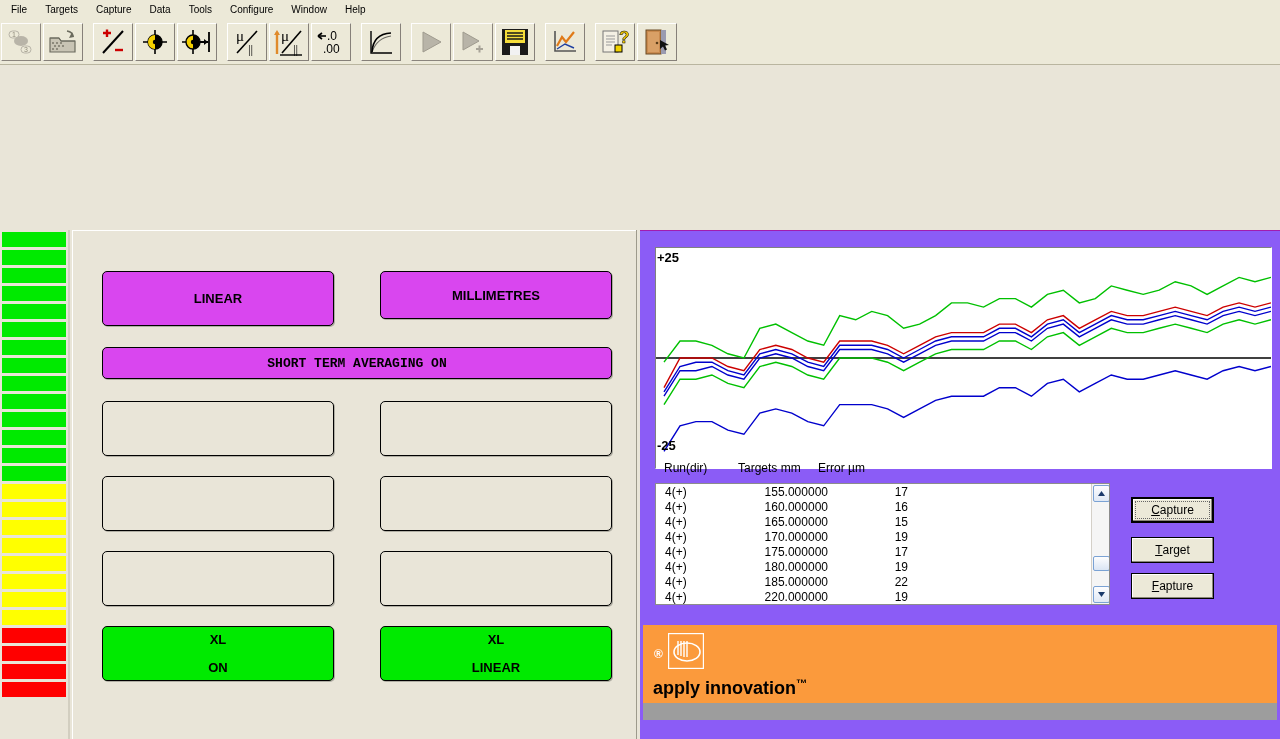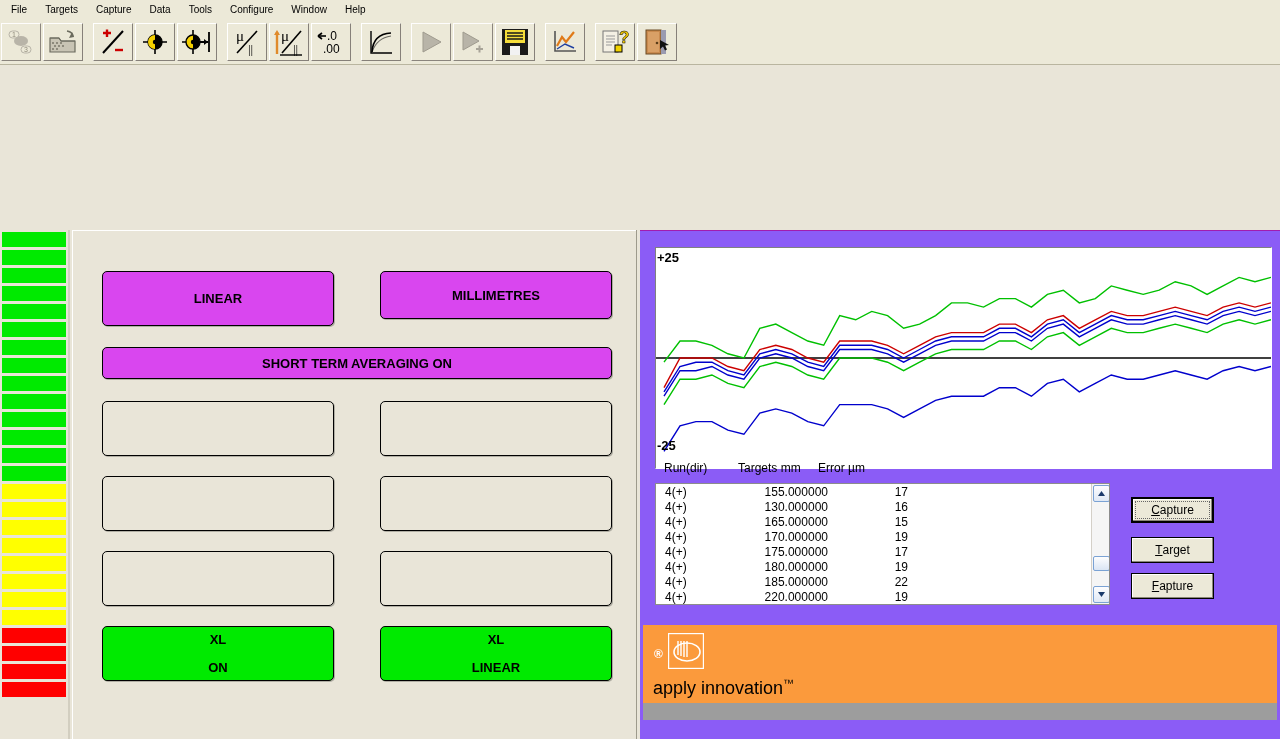--- a/index.html
+++ b/index.html
@@ -173,21 +173,21 @@
     background:#fb9a3c;
     box-sizing:border-box;
     padding:8px 0 0 10px;
   }
   .logotext{
     color:#ffffff;font-size:40px;font-weight:bold;
     letter-spacing:-1px;line-height:40px;
     display:flex;align-items:center;
   }
   .logotext .reg{font-size:12px;vertical-align:super;margin-left:1px;color:#ffffff;}
-  .tagline{color:#000;font-size:18px;font-weight:normal;margin-top:2px;}
+  .tagline{color:#000;font-size:18px;font-weight:bold;margin-top:2px;}
   .tagline .tm{font-size:11px;vertical-align:super;}
   .logomark{margin-left:6px;}
   .graybar{
     position:absolute;left:3px;top:472px;width:634px;height:17px;
     background:#9d9d9d;
   }
 </style>
 </head>
 <body>
 
@@ -380,21 +380,21 @@
 
   <div class="leftpanel">
 
     <div class="panelbox white" style="left:29px;top:40px;width:232px;height:55px;">
       <span>LINEAR</span>
     </div>
     <div class="panelbox white" style="left:307px;top:40px;width:232px;height:48px;">
       <span>MILLIMETRES</span>
     </div>
 
-    <div class="panelbox white" style="left:29px;top:116px;width:510px;height:32px;">
+    <div class="panelbox white" style="left:29px;top:116px;width:510px;height:32px;font-family:Liberation Mono, monospace;">
       <span>SHORT TERM AVERAGING ON</span>
     </div>
 
     <div class="panelbox" style="left:29px;top:170px;width:232px;height:55px;">
       <span></span>
     </div>
     <div class="panelbox" style="left:307px;top:170px;width:232px;height:55px;">
       <span></span>
     </div>
 
@@ -448,21 +448,21 @@
 
     <div class="listwrap">
       <div class="listinner" id="listinner">
           <div class="lrow">
             <span class="c1">4(+)</span>
             <span class="c2">155.000000</span>
             <span class="c3">17</span>
           </div>
           <div class="lrow">
             <span class="c1">4(+)</span>
-            <span class="c2">130.000000</span>
+            <span class="c2">160.000000</span>
             <span class="c3">16</span>
           </div>
           <div class="lrow">
             <span class="c1">4(+)</span>
             <span class="c2">165.000000</span>
             <span class="c3">15</span>
           </div>
           <div class="lrow">
             <span class="c1">4(+)</span>
             <span class="c2">170.000000</span>

